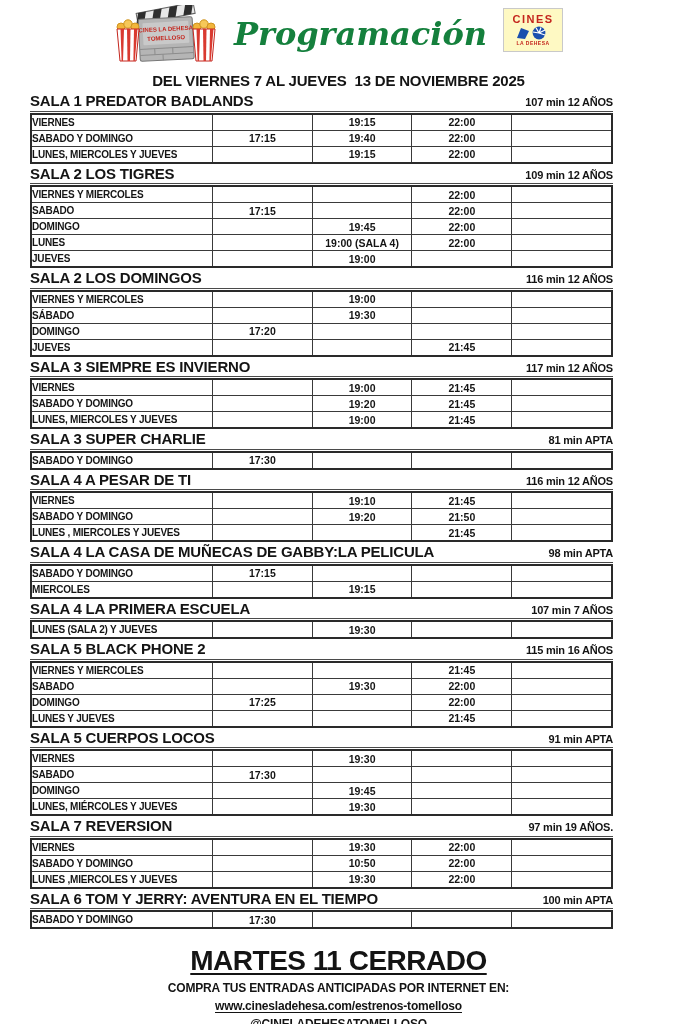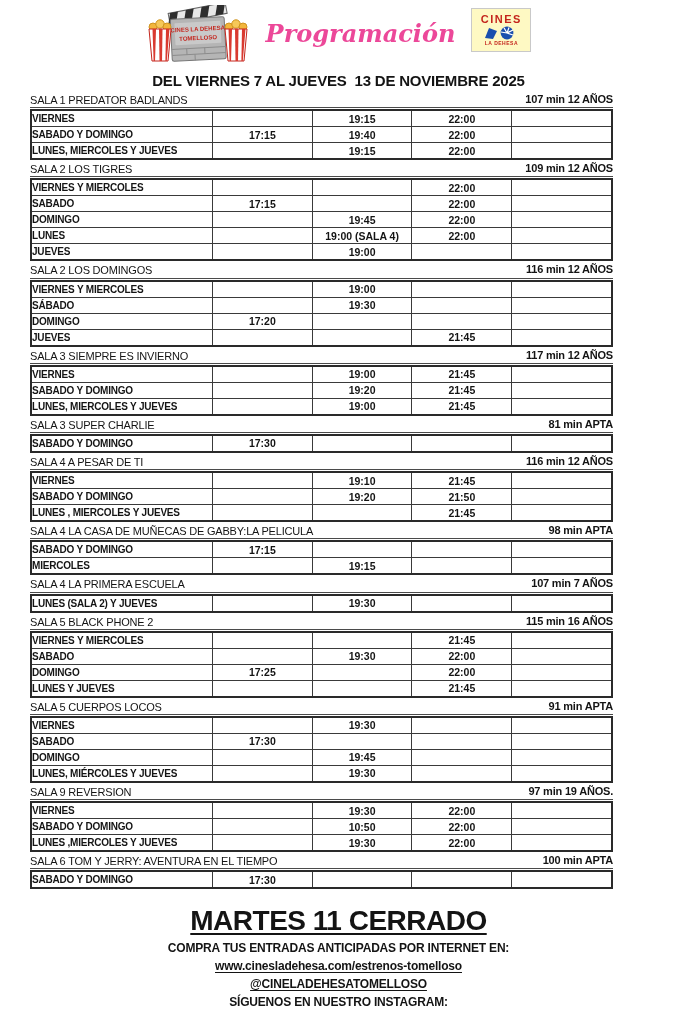--- a/index.html
+++ b/index.html
@@ -10,21 +10,21 @@
   .page{width:677px;height:1024px;position:relative;}
 
   
   .header-row{
     display:flex;align-items:center;justify-content:center;
     gap:16px;padding-top:6px;height:60px;
   }
   .brand-logo{flex:0 0 auto;}
   .script-title{
     font-family:"DejaVu Serif",serif;font-style:italic;font-weight:700;
-    font-size:24px;color:#ec4899;line-height:1;transform:translateY(-2px);
+    font-size:32px;color:#15803d;line-height:1;transform:translateY(-2px);
   }
   .corner-logo{
     border:1px solid #c9c9c9;background:#fef9c3;width:58px;height:42px;
     display:flex;flex-direction:column;align-items:center;justify-content:center;
     gap:1px;align-self:flex-start;margin-top:2px;
   }
   .corner-top{color:var(--brand-red);font-weight:bold;font-size:11px;letter-spacing:1.5px;line-height:1;}
   .corner-bottom{color:var(--brand-red);font-weight:bold;font-size:5px;letter-spacing:.5px;line-height:1;}
 
   .date-line{
@@ -32,21 +32,21 @@
     white-space:pre;margin:6px 0 4px 0;
   }
 
   
   .content{margin:0 64px 0 30px;}
   .section{margin-top:2px;}
   .section-header{
     display:flex;justify-content:space-between;align-items:flex-end;
     border-bottom:1.5px solid #4a4a4a;padding-bottom:1px;
   }
-  .section-title{font-weight:normal;font-size:11px;letter-spacing:-0.2px;line-height:1.1;}
+  .section-title{font-weight:bold;font-size:15px;letter-spacing:-0.2px;line-height:1.1;}
   .section-rating{font-weight:bold;font-size:11px;letter-spacing:-0.2px;line-height:1.2;white-space:nowrap;}
   table.showtimes{
     width:100%;border-collapse:collapse;table-layout:fixed;
     border:2px solid #2a2a2a;margin-top:1px;
   }
   table.showtimes td{
     border:1px solid #3a3a3a;height:15px;padding:0;font-weight:bold;
     overflow:hidden;white-space:nowrap;
   }
   td.day{width:31.3%;text-align:left;padding-left:7px;font-size:10px;letter-spacing:-0.2px;}
@@ -433,21 +433,21 @@
               <td class="time"></td>
               <td class="time">19:30</td>
               <td class="time"></td>
               <td class="time"></td>
             </tr>
           </tbody>
         </table>
       </div>
       <div class="section">
         <div class="section-header">
-          <span class="section-title">SALA 9 REVERSION</span>
+          <span class="section-title">SALA 7 REVERSION</span>
           <span class="section-rating">97 min 19 AÑOS.</span>
         </div>
         <table class="showtimes">
           <tbody>
             <tr>
               <td class="day">VIERNES</td>
               <td class="time"></td>
               <td class="time">19:30</td>
               <td class="time">22:00</td>
               <td class="time"></td>

